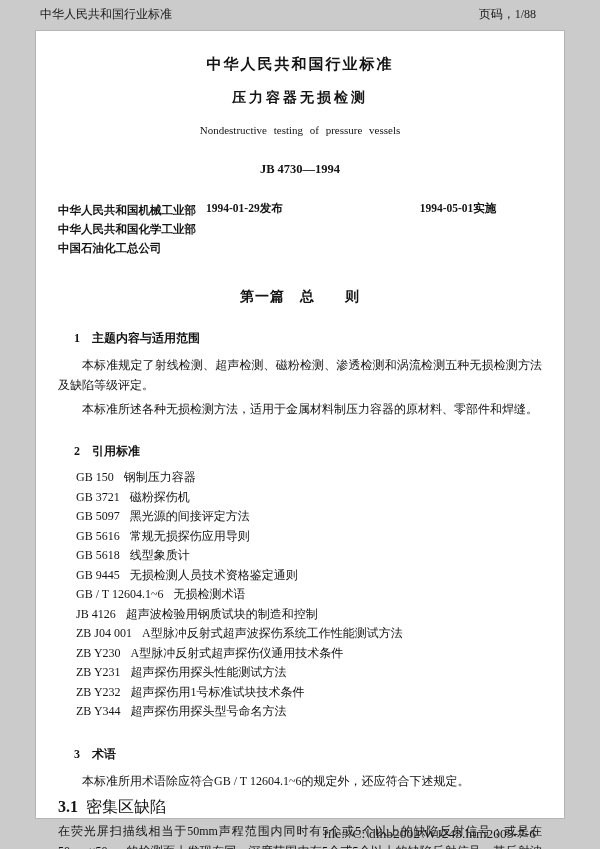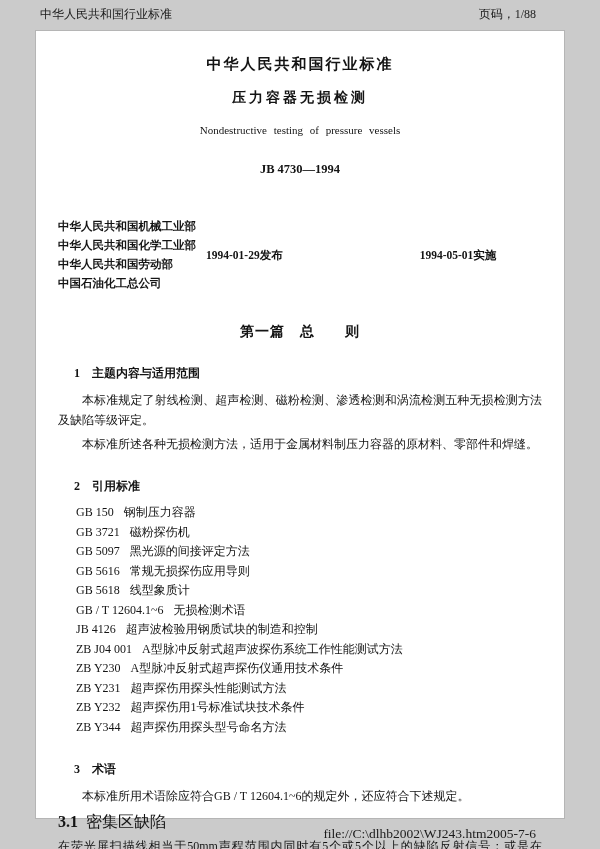--- a/index.html
+++ b/index.html
@@ -34,22 +34,22 @@
     border: 1px solid #b5b5b5;
     padding: 24px 22px 18px 22px;
   }
   .title-block { text-align: center; }
   .t1 { font-size: 15px; font-weight: bold; letter-spacing: 2px; }
   .t2 { font-size: 14px; font-weight: bold; margin-top: 15px; letter-spacing: 3px; }
   .t3 { font-size: 11px; margin-top: 17px; word-spacing: 4px; }
   .t4 { font-size: 12.5px; font-weight: bold; margin-top: 26px; }
   .issuer-row {
     display: flex;
-    align-items: center;
-    margin-top: 40px;
+    align-items: flex-start;
+    margin-top: 24px;
     font-size: 11.5px;
     font-weight: bold;
   }
   .issuers { flex: 0 0 146px; line-height: 19px; white-space: nowrap; }
   .date-issued { margin-left: 2px; }
   .date-effective { margin-left: 137px; }
   .part-heading {
     text-align: center;
     font-size: 14px;
     font-weight: bold;
@@ -110,21 +110,20 @@
     <div class="t1">中华人民共和国行业标准</div>
     <div class="t2">压力容器无损检测</div>
     <div class="t3">Nondestructive testing of pressure vessels</div>
     <div class="t4">JB 4730—1994</div>
   </div>
 
   <div class="issuer-row">
     <div class="issuers">
       <div>中华人民共和国机械工业部</div>
       <div>中华人民共和国化学工业部</div>
-      <div>中华人民共和国劳动部</div>
       <div>中国石油化工总公司</div>
     </div>
     <div class="date-issued">1994-01-29发布</div>
     <div class="date-effective">1994-05-01实施</div>
   </div>
 
   <div class="part-heading">第一篇　总　　则</div>
 
   <div class="section">
     <h3>1　主题内容与适用范围</h3>
@@ -133,20 +132,21 @@
   </div>
 
   <div class="section">
     <h3>2　引用标准</h3>
     <ul class="refs">
       <li><span class="code">GB 150</span><span class="rtitle">钢制压力容器</span></li>
       <li><span class="code">GB 3721</span><span class="rtitle">磁粉探伤机</span></li>
       <li><span class="code">GB 5097</span><span class="rtitle">黑光源的间接评定方法</span></li>
       <li><span class="code">GB 5616</span><span class="rtitle">常规无损探伤应用导则</span></li>
       <li><span class="code">GB 5618</span><span class="rtitle">线型象质计</span></li>
+      <li><span class="code">GB 9445</span><span class="rtitle">无损检测人员技术资格鉴定通则</span></li>
       <li><span class="code">GB / T 12604.1~6</span><span class="rtitle">无损检测术语</span></li>
       <li><span class="code">JB 4126</span><span class="rtitle">超声波检验用钢质试块的制造和控制</span></li>
       <li><span class="code">ZB J04 001</span><span class="rtitle">A型脉冲反射式超声波探伤系统工作性能测试方法</span></li>
       <li><span class="code">ZB Y230</span><span class="rtitle">A型脉冲反射式超声探伤仪通用技术条件</span></li>
       <li><span class="code">ZB Y231</span><span class="rtitle">超声探伤用探头性能测试方法</span></li>
       <li><span class="code">ZB Y232</span><span class="rtitle">超声探伤用1号标准试块技术条件</span></li>
       <li><span class="code">ZB Y344</span><span class="rtitle">超声探伤用探头型号命名方法</span></li>
     </ul>
   </div>
 

